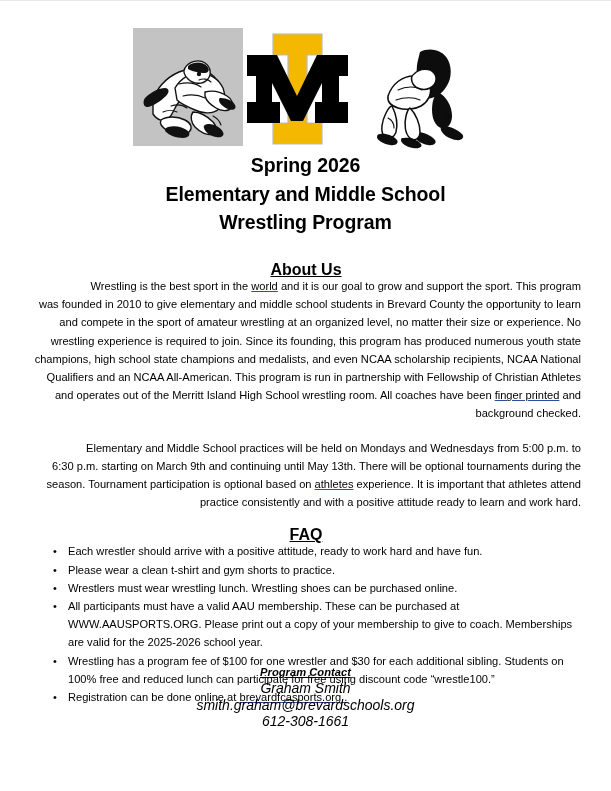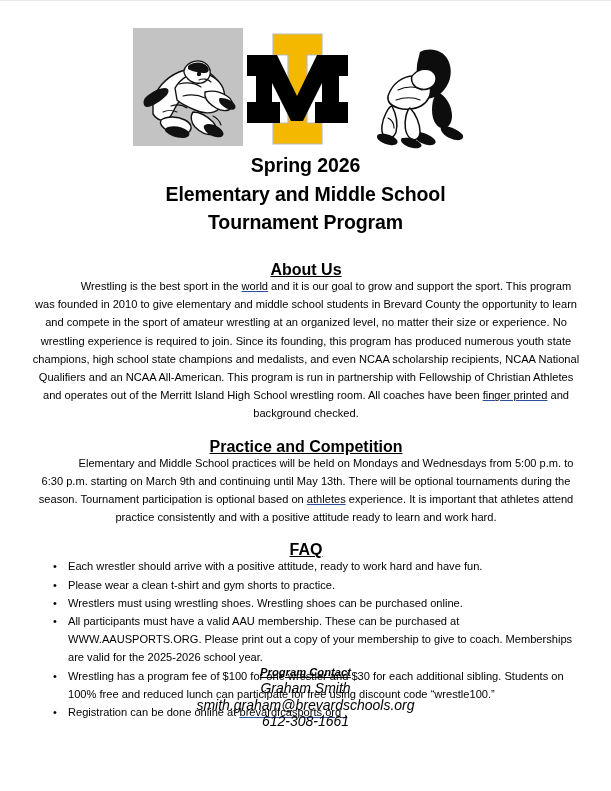--- a/index.html
+++ b/index.html
@@ -90,21 +90,21 @@
     font-weight: bold;
     font-size: 16px;
     line-height: 15px;
     text-decoration: underline;
     margin: 0;
   }
   p.para {
     margin: 0;
     font-size: 11.1px;
     line-height: 18.2px;
-    text-align: center;
+    text-align: right;
   }
   .indent {
     display: inline-block;
     width: 40px;
   }
   .gap-mid { height: 16px; }
   .squiggle {
     text-decoration: underline;
     text-decoration-color: #2d4d9e;
     text-decoration-thickness: 1px;
@@ -256,48 +256,47 @@
           <path d="M78 70 C84 74 88 80 89 86"></path>
           <path d="M30 84 C34 86 36 90 36 94"></path>
         </g>
       </svg>
     </div>
   </div>
 
   <div class="title-block">
     <div class="title-line">Spring 2026</div>
     <div class="title-line">Elementary and Middle School</div>
-    <div class="title-line">Tournament Program</div>
+    <div class="title-line">Wrestling Program</div>
   </div>
 
   <div class="body-area">
 
     <div class="sec-heading">About Us</div>
     <p class="para"><span class="indent"></span><span>Wrestling is the best sport in the </span><span class="squiggle">world</span><span> and it is our goal to grow and support the sport.  This program was founded in 2010 to give elementary and middle school students in Brevard County the opportunity to learn and compete in the sport of amateur wrestling at an organized level, no matter their size or experience. No wrestling experience is required to join. Since its founding, this program has produced numerous youth state champions, high school state champions and medalists, and even NCAA scholarship recipients, NCAA National Qualifiers and an NCAA All-American. This program is run in partnership with Fellowship of Christian Athletes and operates out of the Merritt Island High School wrestling room. All coaches have been </span><span class="squiggle">finger printed</span><span> and background checked.</span></p>
 
     <div class="gap-mid"></div>
 
-    <div class="sec-heading">Practice and Competition</div>
     <p class="para"><span class="indent"></span><span>Elementary and Middle School practices will be held on Mondays and Wednesdays from 5:00 p.m. to 6:30 p.m. starting on March 9th and continuing until May 13th. There will be optional tournaments during the season. Tournament participation is optional based on </span><span class="squiggle">athletes</span><span> experience. It is important that athletes attend practice consistently and with a positive attitude ready to learn and work hard.</span></p>
 
     <div class="gap-mid"></div>
 
     <div class="sec-heading">FAQ</div>
     <ul class="faq">
       <li>
         <span class="bullet">•</span>
         <span>Each wrestler should arrive with a positive attitude, ready to work hard and have fun.</span>
       </li>
       <li>
         <span class="bullet">•</span>
         <span>Please wear a clean t-shirt and gym shorts to practice.</span>
       </li>
       <li>
         <span class="bullet">•</span>
-        <span>Wrestlers must using wrestling shoes. Wrestling shoes can be purchased online.</span>
+        <span>Wrestlers must wear wrestling lunch. Wrestling shoes can be purchased online.</span>
       </li>
       <li>
         <span class="bullet">•</span>
         <span>All participants must have a valid AAU membership.  These can be purchased at WWW.AAUSPORTS.ORG.  Please print out a copy of your membership to give to coach. Memberships are valid for the 2025-2026 school year.</span>
       </li>
       <li>
         <span class="bullet">•</span>
         <span>Wrestling has a program fee of $100 for one wrestler and $30 for each additional sibling.  Students on 100% free and reduced lunch can participate for free using discount code “wrestle100.”</span>
       </li>
       <li>

